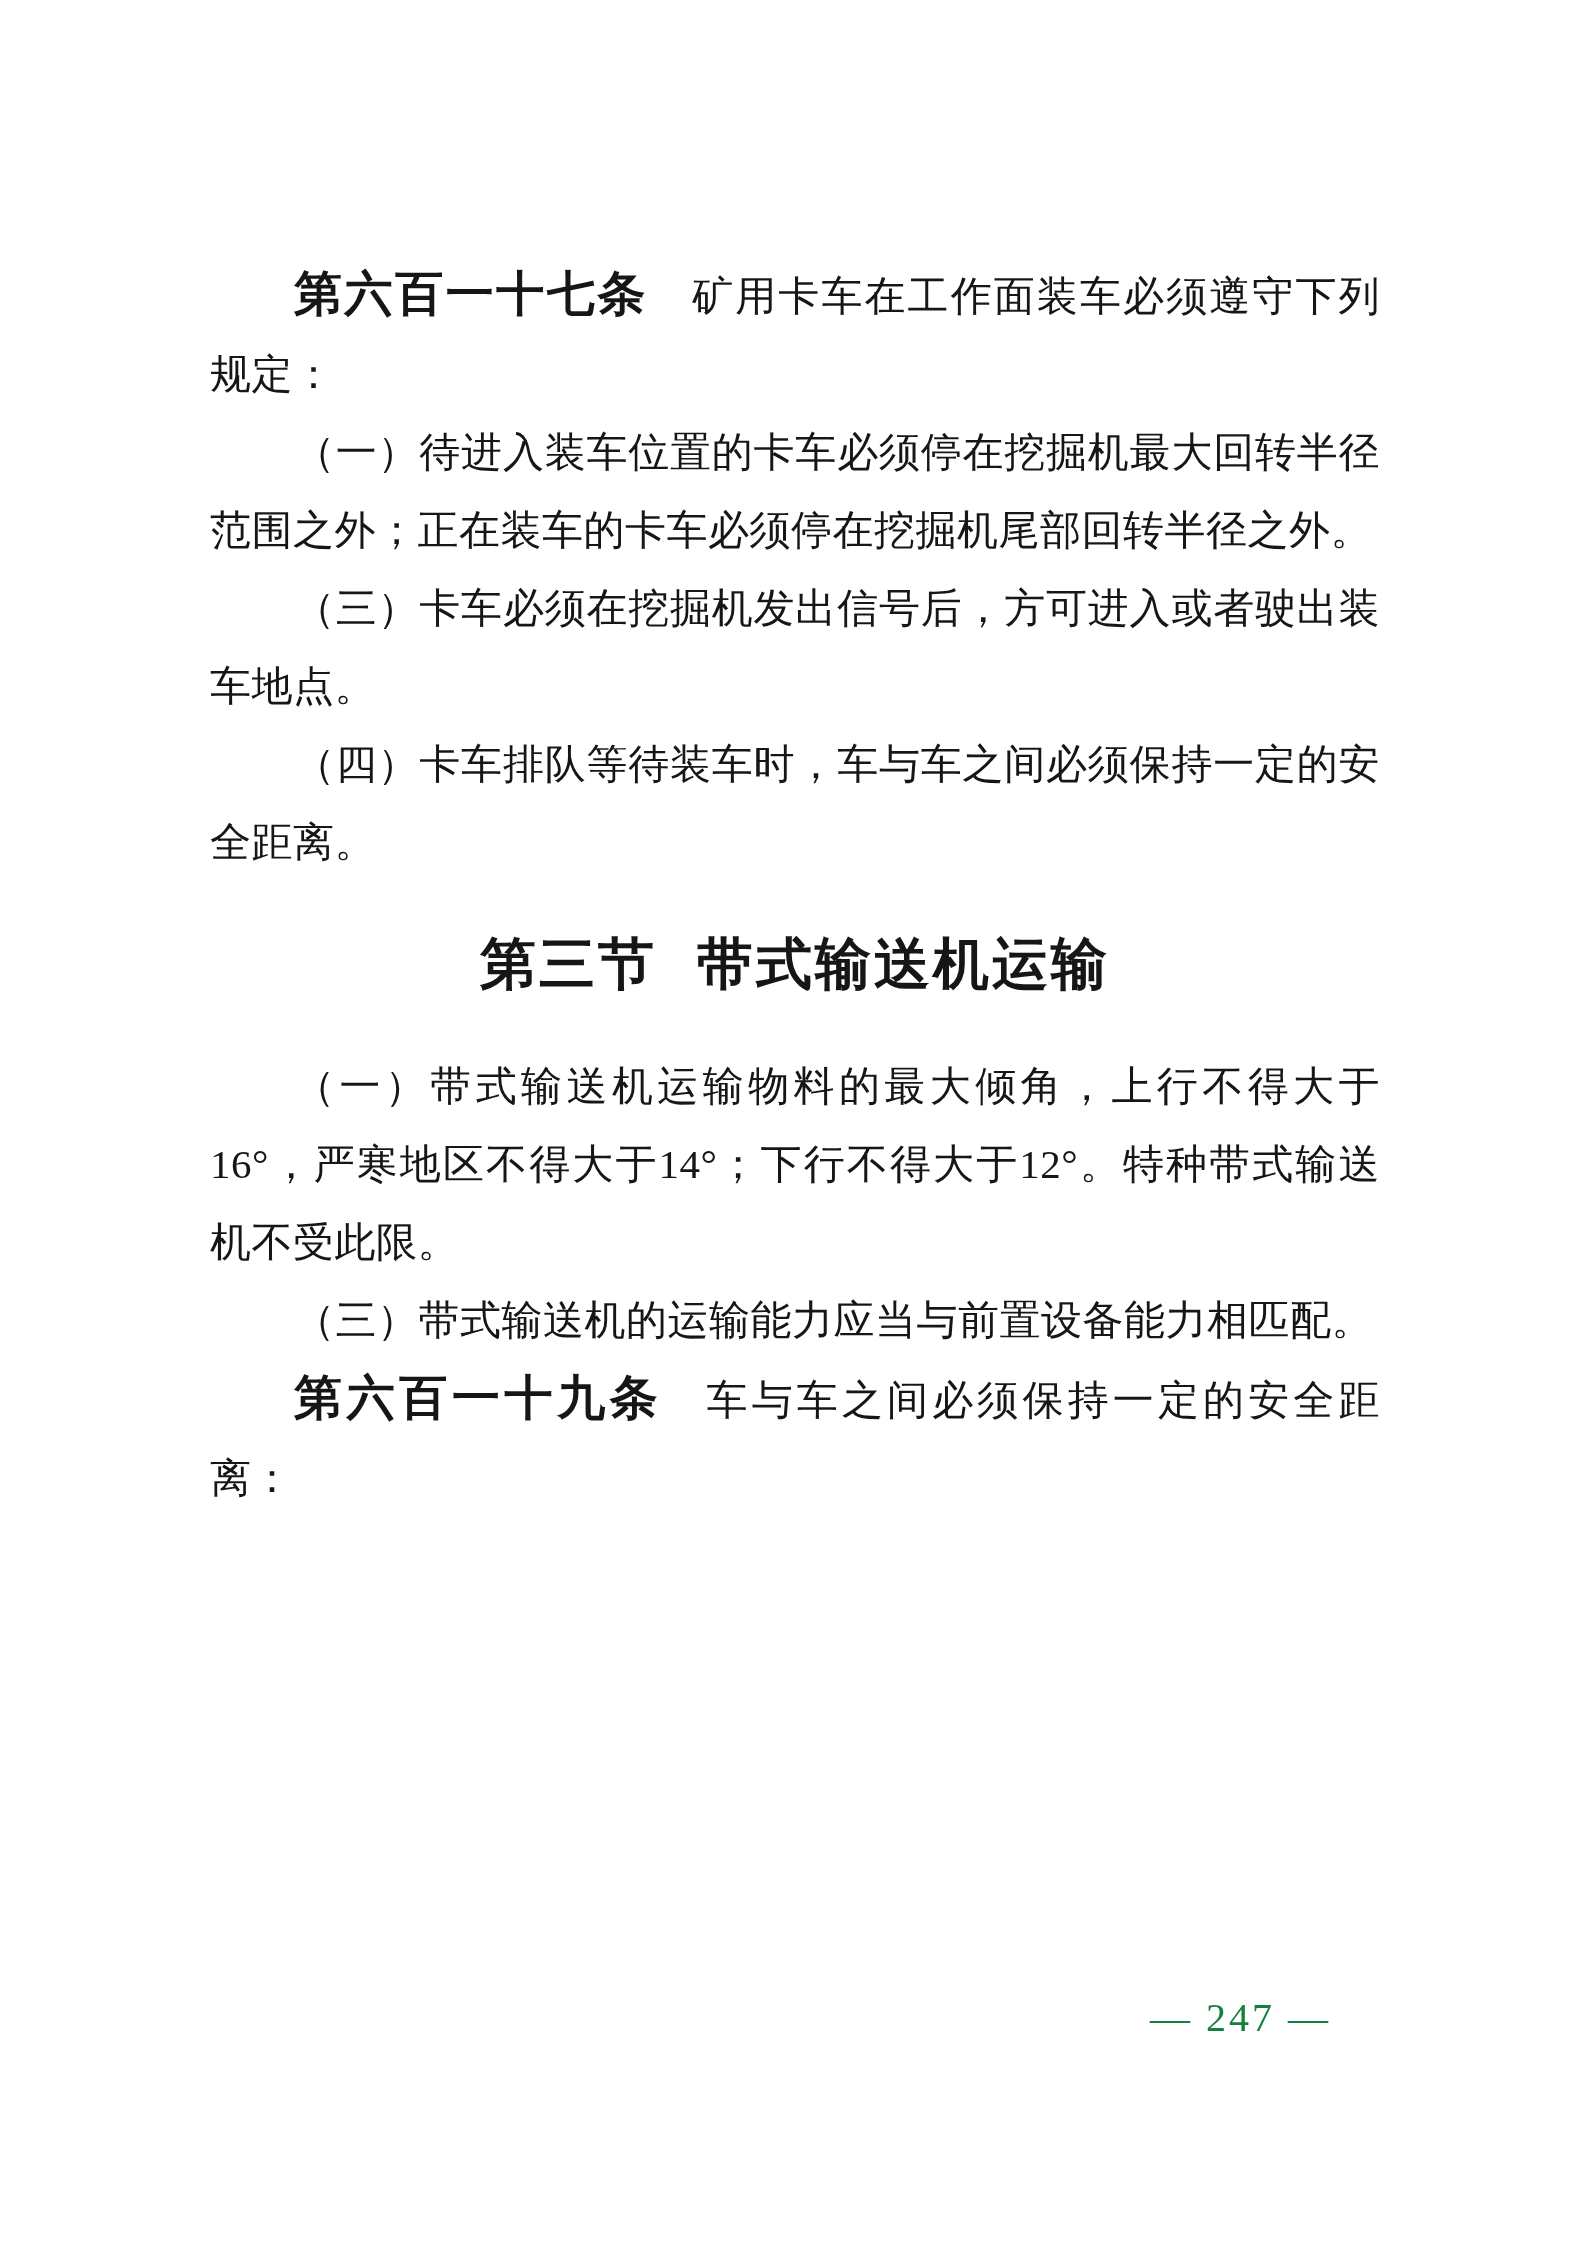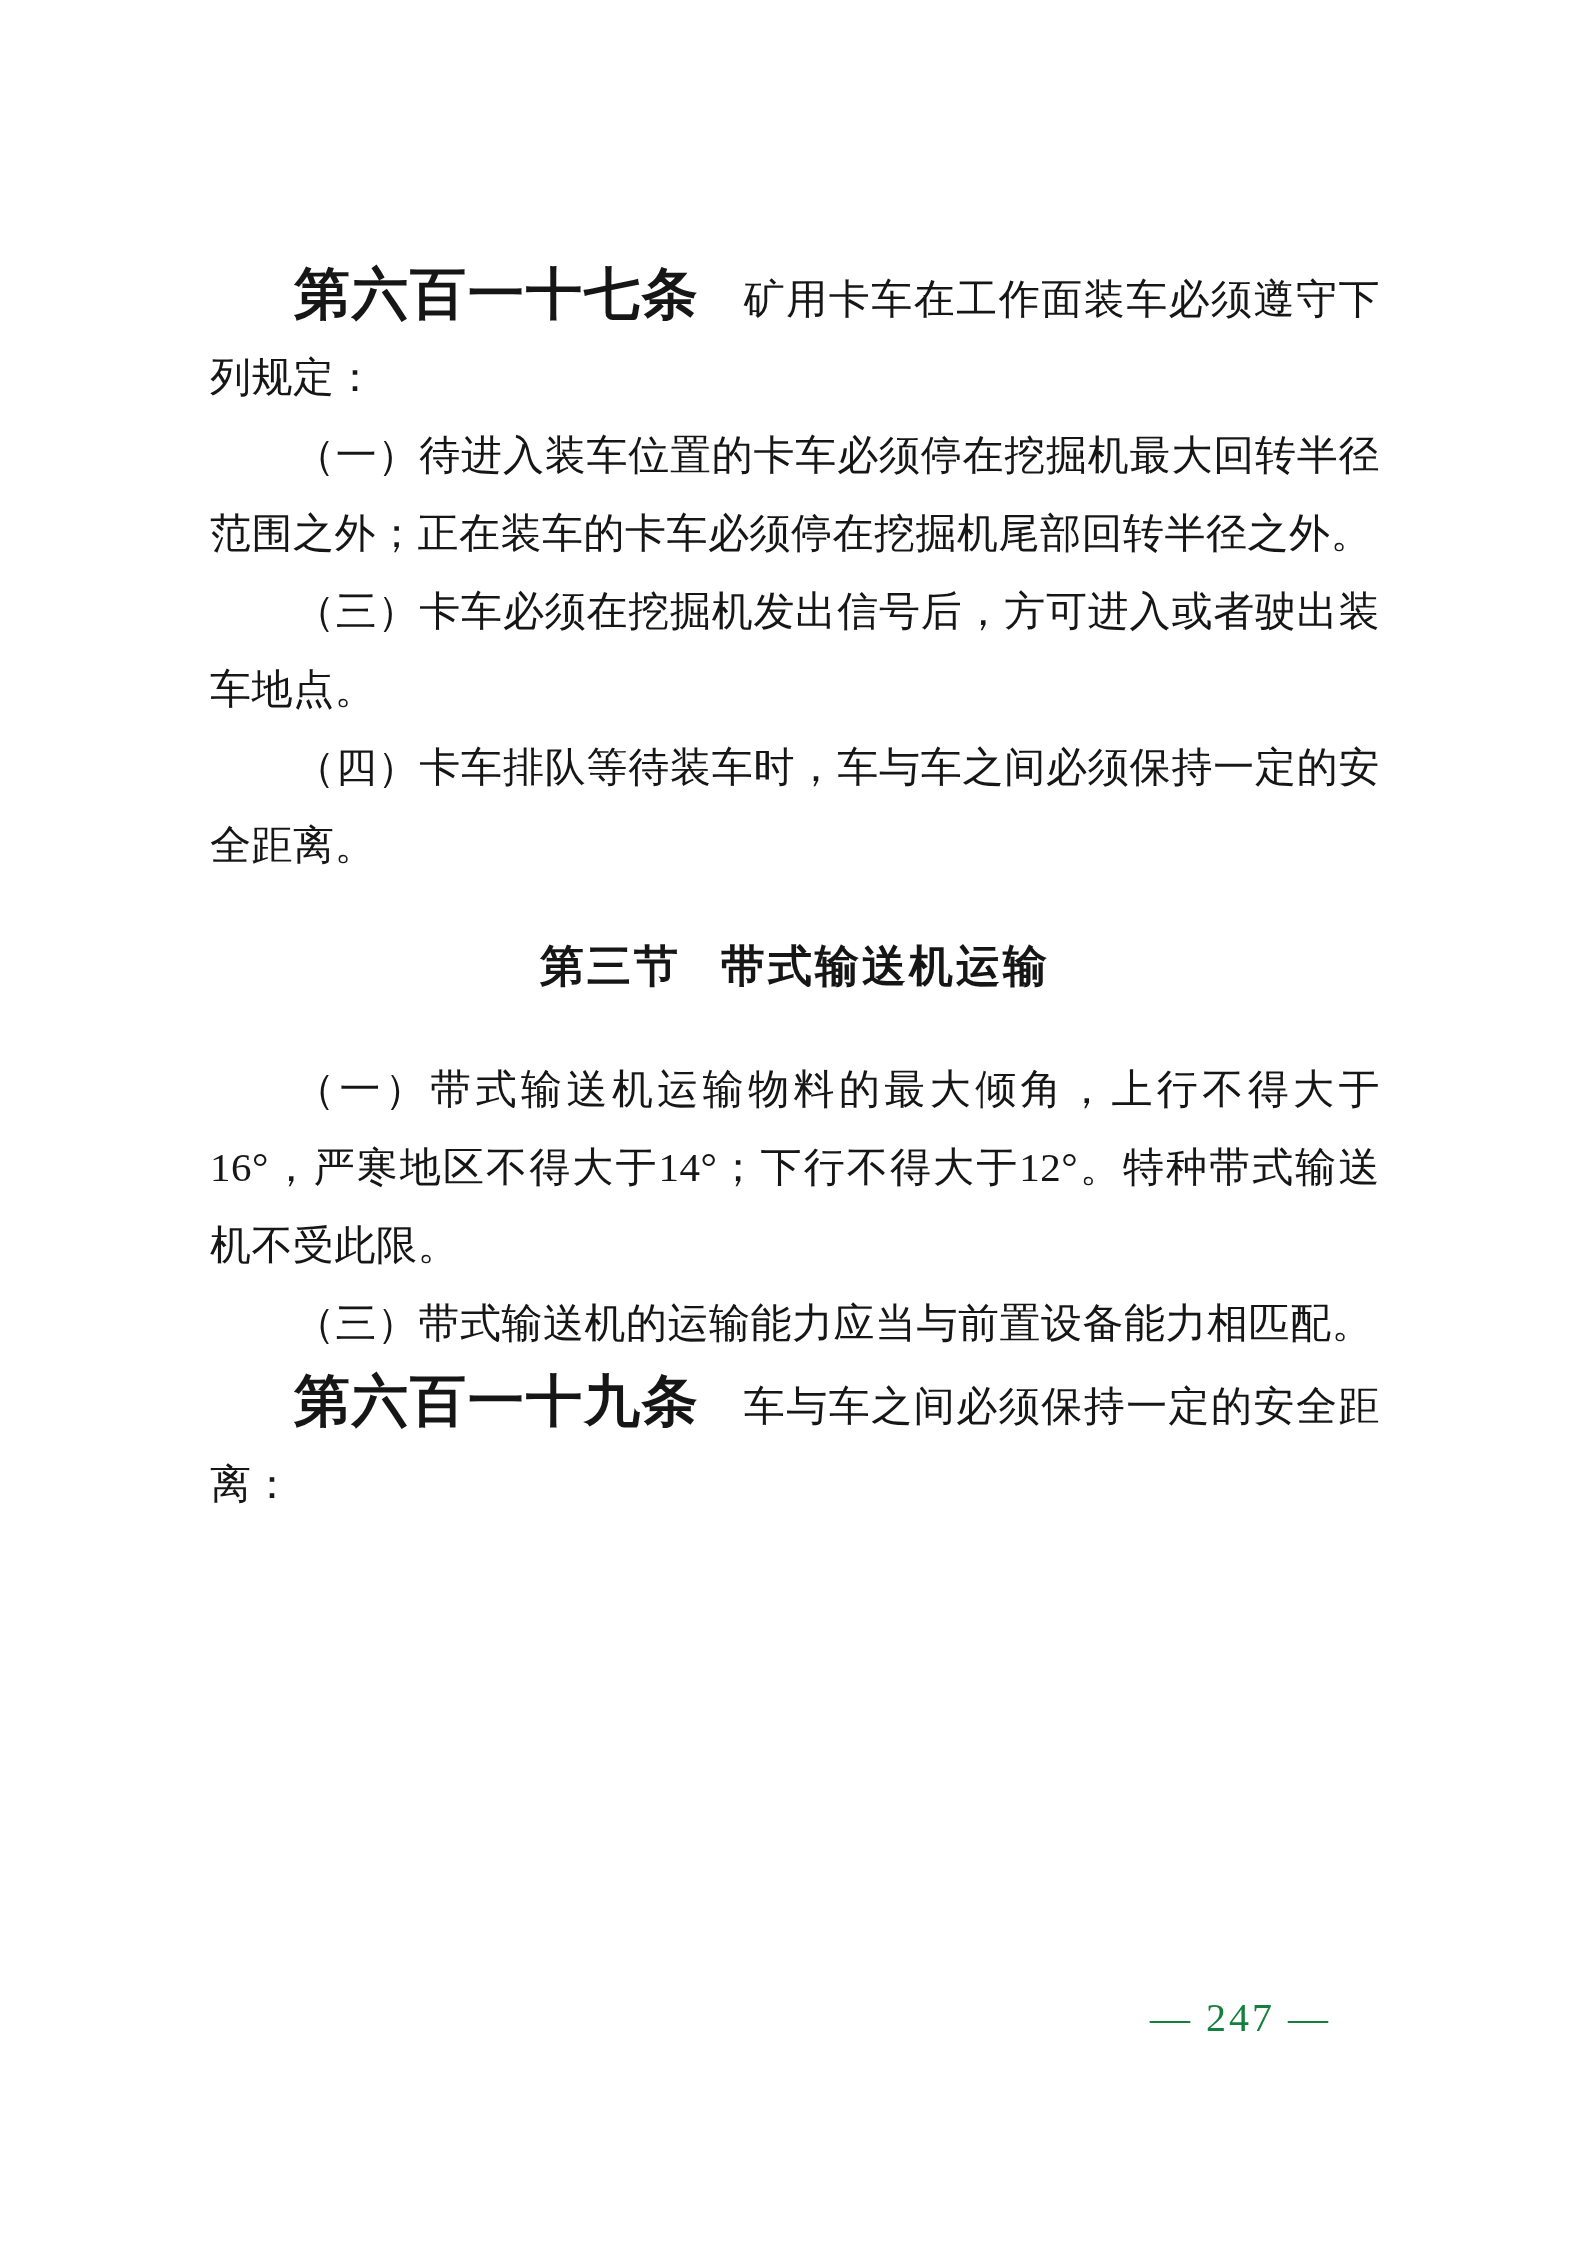--- a/index.html
+++ b/index.html
@@ -25,27 +25,27 @@
     margin: 0;
     font-size: 41px;
     line-height: 78px;
     letter-spacing: 0.5px;
     text-align: justify;
     text-indent: 84px;
   }
   .art-num {
     font-family: "Liberation Sans", "DejaVu Sans", sans-serif;
     font-weight: 700;
-    font-size: 56px;
+    font-size: 48px;
     margin-right: 44px;
     letter-spacing: 1px;
   }
   .section-heading {
     margin: 44px 0;
-    font-size: 44px;
+    font-size: 56px;
     line-height: 78px;
     font-weight: 700;
     text-align: center;
     text-indent: 0;
     letter-spacing: 3px;
     font-family: "Liberation Serif", "DejaVu Serif", serif;
   }
   .section-number {
     margin-right: 40px;
   }

